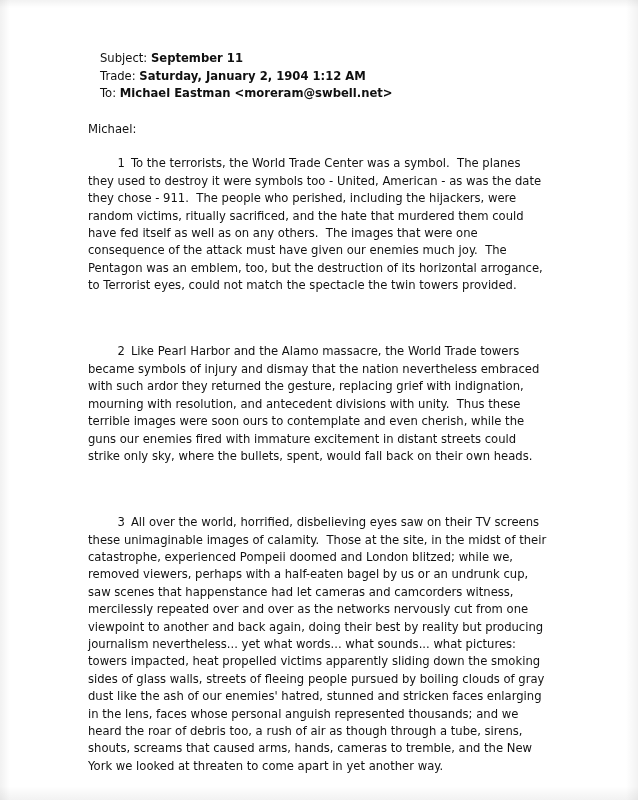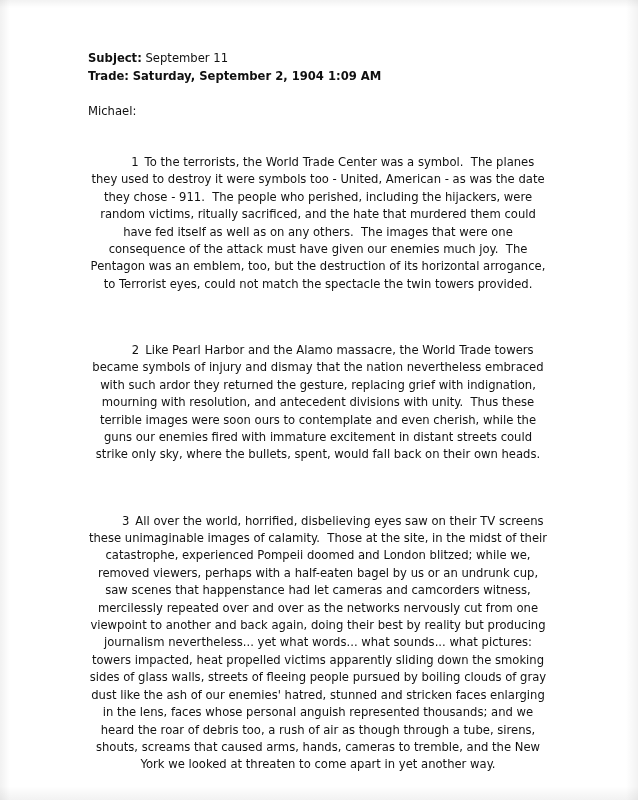--- a/index.html
+++ b/index.html
@@ -38,41 +38,41 @@
   .headers {
     margin-bottom: 18px;
   }
   .hdr-line {
     font-size: 11.6px;
     line-height: 17.5px;
     color: #101010;
     white-space: nowrap;
   }
   .hdr-label {
-    font-weight: bold;
+    font-weight: normal;
+    margin-left: 12px;
   }
   .hdr-value {
     font-weight: bold;
   }
   .hdr-line.subject .hdr-value {
-    font-weight: normal;
+    font-weight: bold;
     text-align: center;
   }
   .salutation {
     font-size: 11.6px;
     line-height: 17.5px;
-    margin-bottom: 16px;
     color: #101010;
   }
   .para {
     font-size: 11.6px;
     line-height: 17.4px;
     margin-bottom: 14px;
     color: #121212;
-    text-align: center;
+    text-align: left;
     white-space: pre-wrap;
   }
   .para .num {
     margin-right: 6px;
   }
   
   .scan-edge-left {
     position: absolute;
     left: 0; top: 0; bottom: 0;
     width: 10px;
@@ -108,21 +108,25 @@
   <div class="sheet">
     <div class="content">
 
       <div class="headers">
         <div class="hdr-line subject">
           <span class="hdr-label">Subject:</span>
           <span class="hdr-value">September 11</span>
         </div>
         <div class="hdr-line">
           <span class="hdr-label">Trade:</span>
-          <span class="hdr-value">Saturday, September 2, 1904 1:09 AM</span>
+          <span class="hdr-value">Saturday, January 2, 1904 1:12 AM</span>
+        </div>
+        <div class="hdr-line">
+          <span class="hdr-label">To:</span>
+          <span class="hdr-value">Michael Eastman &lt;moreram@swbell.net&gt;</span>
         </div>
       </div>
 
       <div class="salutation">Michael:</div>
 
       <div class="para">
         <span class="num">1</span><span>To the terrorists, the World Trade Center was a symbol.  The planes they used to destroy it were symbols too - United, American - as was the date they chose - 911.  The people who perished, including the hijackers, were random victims, ritually sacrificed, and the hate that murdered them could have fed itself as well as on any others.  The images that were one consequence of the attack must have given our enemies much joy.  The Pentagon was an emblem, too, but the destruction of its horizontal arrogance, to Terrorist eyes, could not match the spectacle the twin towers provided.</span>
       </div>
 
       <div class="para">

